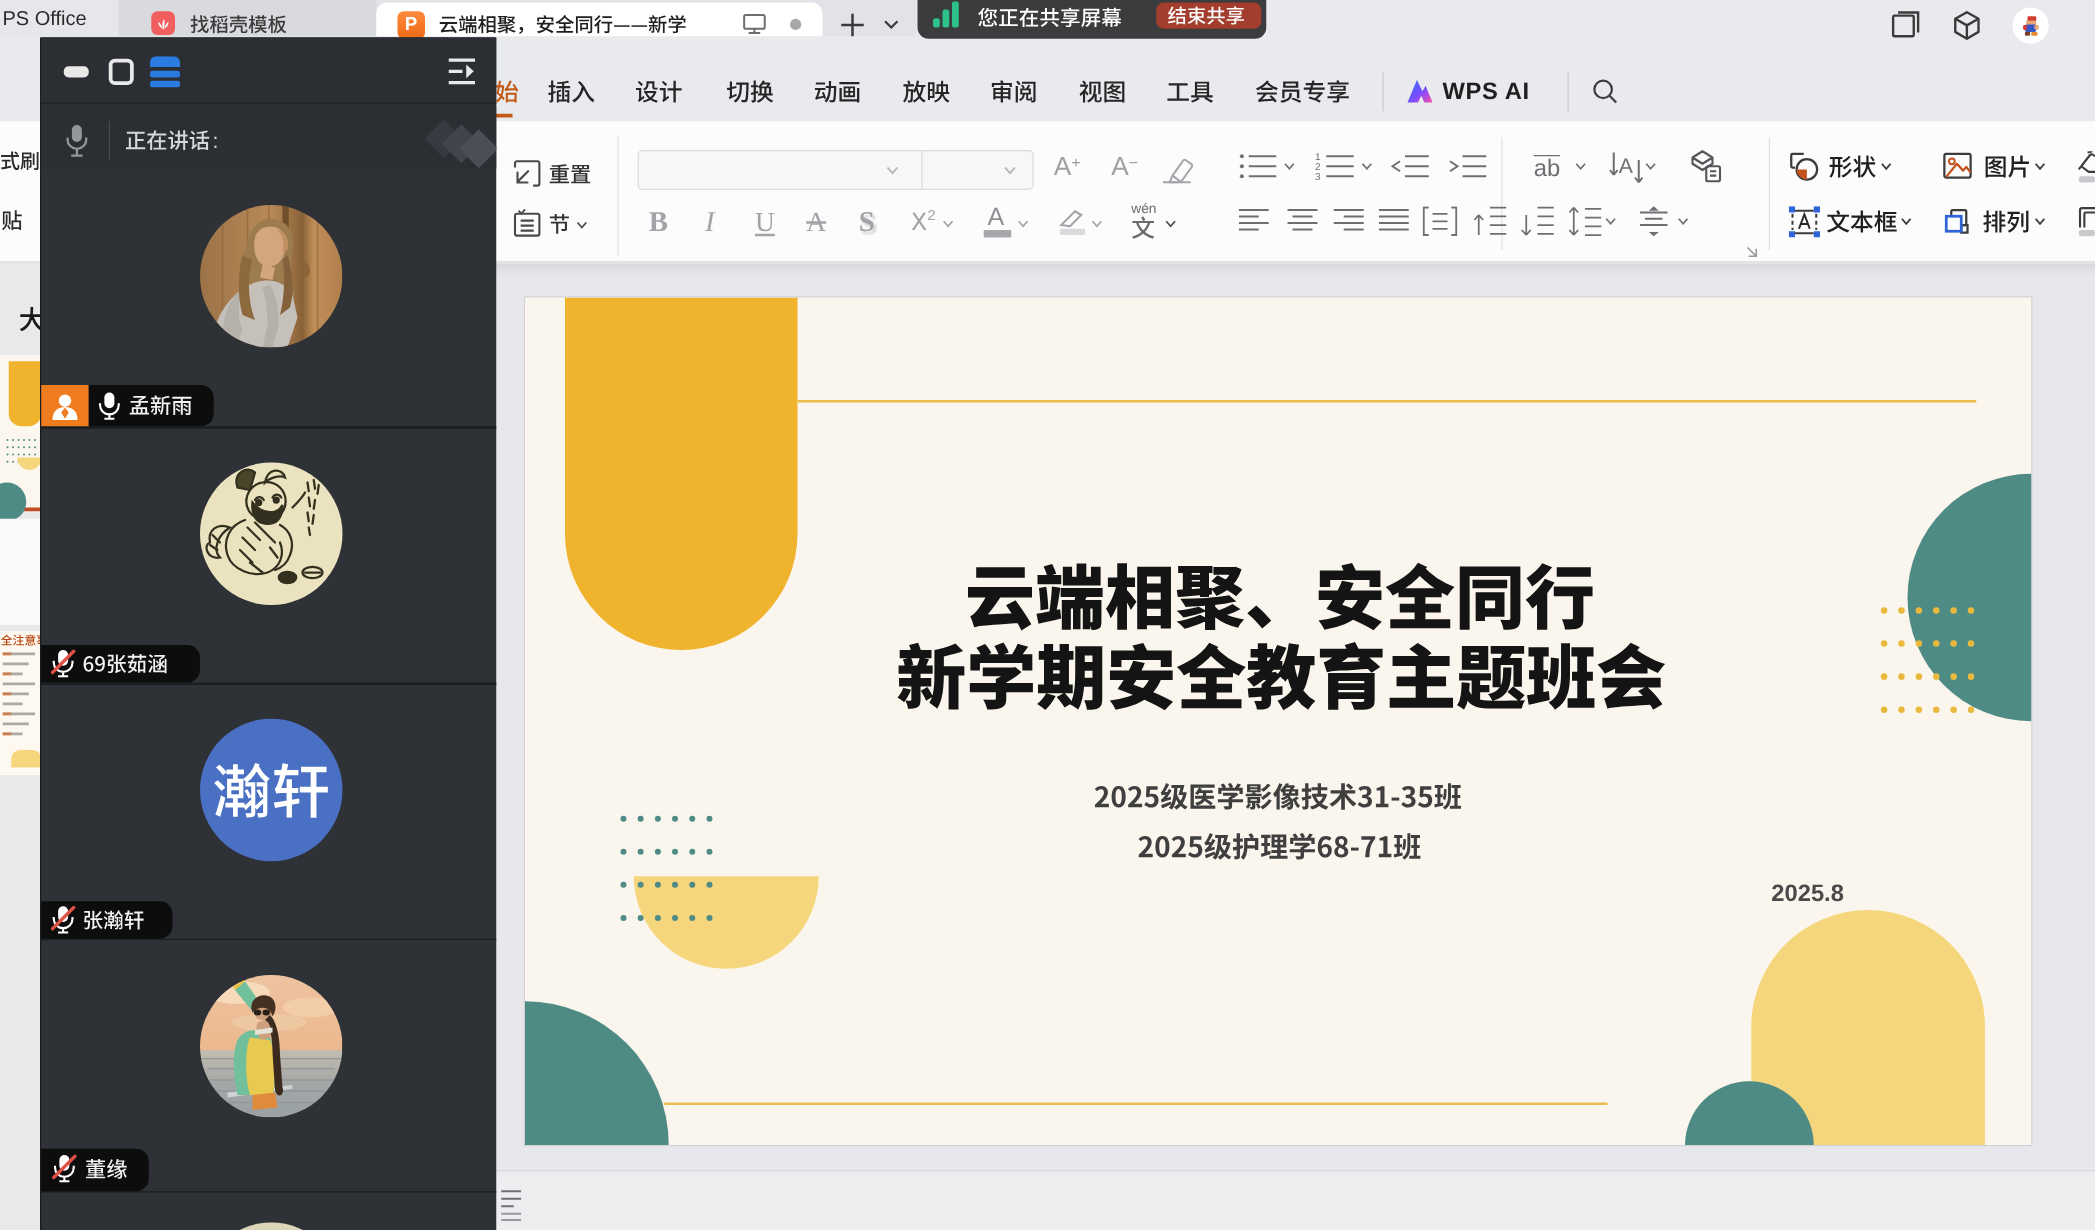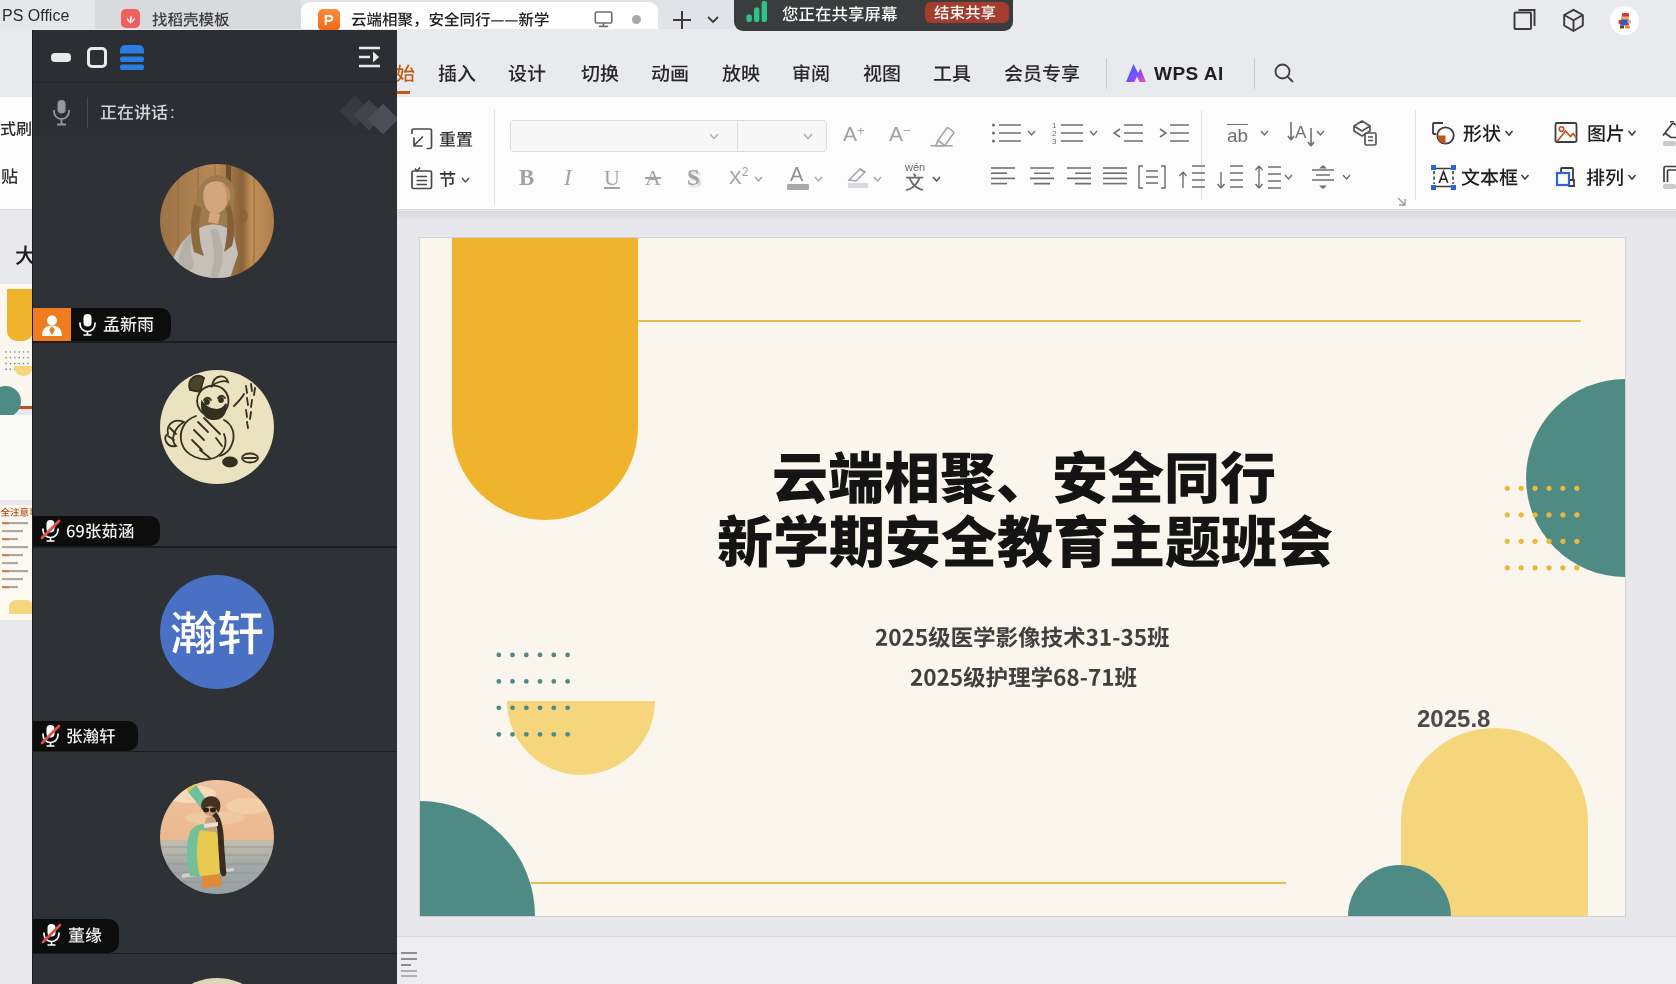--- a/index.html
+++ b/index.html
@@ -607,21 +607,21 @@
         <use href="#g7_7406" x="4360"></use>
         <use href="#g7_5b66" x="5360"></use>
         <use href="#g7_36" x="6360"></use>
         <use href="#g7_38" x="6950"></use>
         <use href="#g7_2d" x="7540"></use>
         <use href="#g7_37" x="7910"></use>
         <use href="#g7_31" x="8500"></use>
         <use href="#g7_73ed" x="9090"></use>
       </g>
     </svg>
-    <div class="abs" style="left:1417px;top:705px;width:80px;font-size:24px;font-weight:bold;color:#4a4a4a">2025.8</div>
+    <div class="abs" style="left:1417px;top:705px;width:80px;font-size:19px;font-weight:bold;color:#4a4a4a">2025.8</div>
     <div class="abs" style="left:0;top:211px;width:33px;height:773px;background:#e9e9ec"></div>
     <svg style="position:absolute;left:15.0px;top:243.7px;overflow:visible" width="21.0" height="24.4">
       <g fill="#1a1a1a" transform="translate(0,19.32) scale(0.02100,-0.02100)">
         <use href="#g5_5927" x="0"></use>
       </g>
     </svg>
     <div class="abs" style="left:0;top:284px;width:33px;height:125px;background:#fbf7ee;border-bottom:3px solid #bf4e27"></div>
     <div class="abs" style="left:7px;top:289px;width:26px;height:52px;background:#f0b32e;border-radius:0 0 10px 10px"></div>
     <svg class="abs" style="left:4px;top:350px" width="29" height="24" viewBox="0 0 29 24">
       <g fill="#4e8b85">

